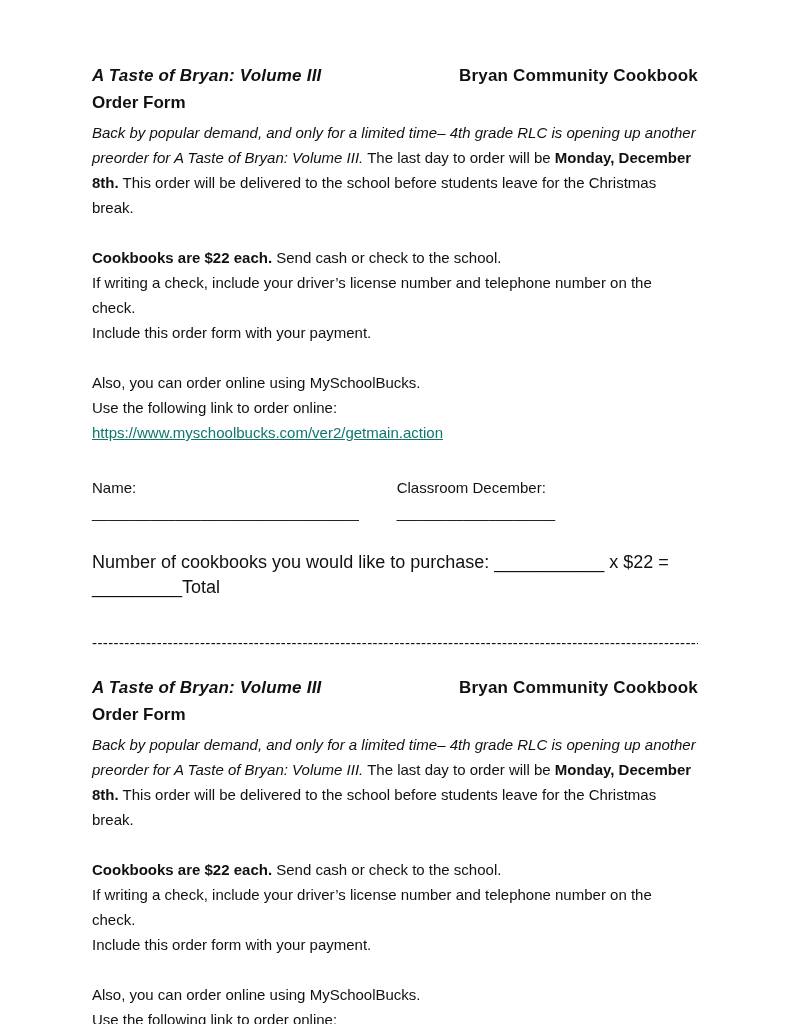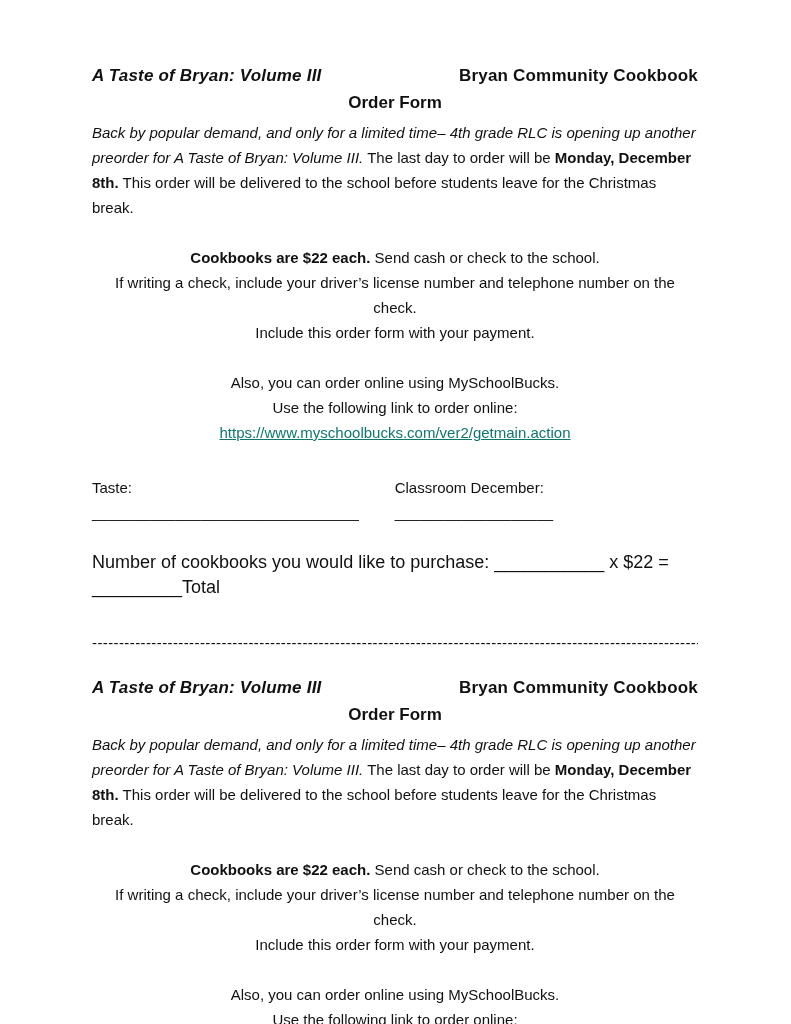--- a/index.html
+++ b/index.html
@@ -28,32 +28,31 @@
     font-weight: bold;
   }
   .title-left {
     font-style: italic;
     letter-spacing: 0.2px;
   }
   .title-right {
     letter-spacing: 0.2px;
   }
   .subtitle {
-    text-align: center;
     font-weight: bold;
     font-size: 17px;
     margin-top: 7px;
   }
   .para {
     margin: 0;
     font-size: 15px;
     line-height: 25px;
   }
   .intro-para { margin-top: 7px; }
-  .blocked { margin-top: 25px; text-align: center; }
+  .blocked { margin-top: 25px; }
   .italic { font-style: italic; }
   .bold { font-weight: bold; }
   .link {
     color: #0f766e;
     text-decoration: underline;
     cursor: pointer;
   }
   .fields-row {
     display: flex;
     justify-content: space-between;
@@ -95,21 +94,21 @@
       <span>If writing a check, include your driver’s license number and telephone number on the check.</span><br>
       <span>Include this order form with your payment.</span></p>
 
     <p class="para blocked">
       <span>Also, you can order online using MySchoolBucks.</span><br>
       <span>Use the following link to order online:</span><br>
       <a class="link">https://www.myschoolbucks.com/ver2/getmain.action</a>
     </p>
 
     <div class="fields-row">
-      <span>Taste: ________________________________</span>
+      <span>Name: ________________________________</span>
       <span>Classroom December: ___________________</span>
     </div>
 
     <div class="purchase-line">Number of cookbooks you would like to purchase: ___________  x $22 = _________Total</div>
   </section>
 
   <div class="divider">------------------------------------------------------------------------------------------------------------------</div>
 
   <section class="form-copy">
     <div class="header-row">

